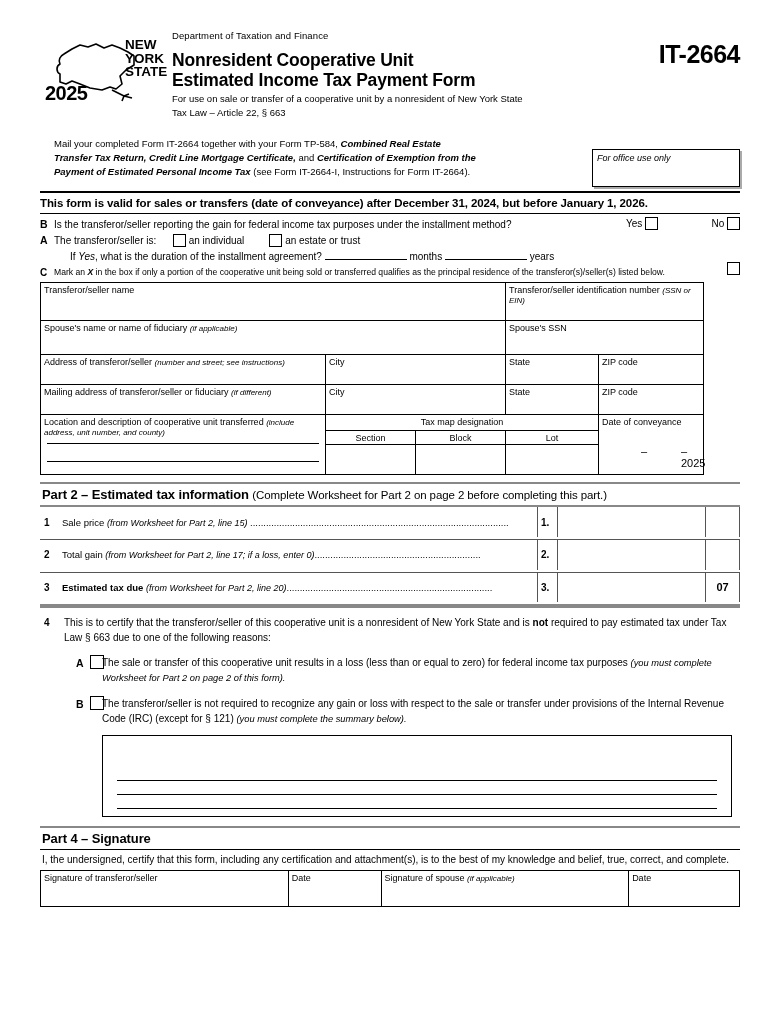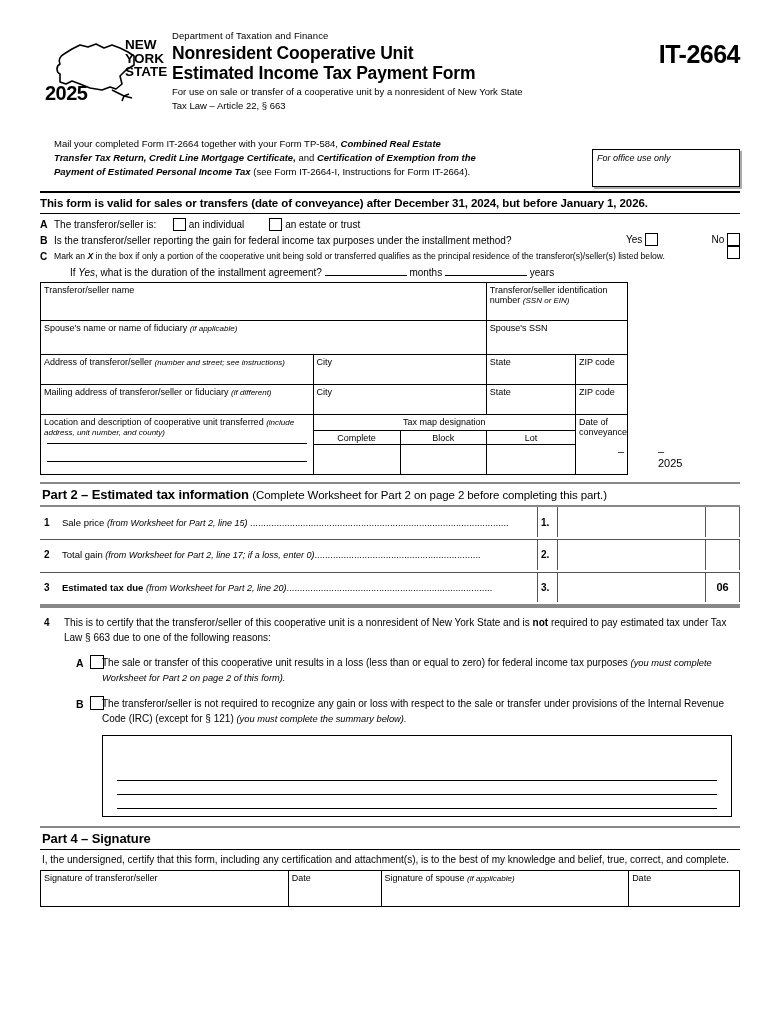--- a/index.html
+++ b/index.html
@@ -20,21 +20,21 @@
   .logo .yr {
     position:absolute; left:-5px; top:50px;
     font-size:20px; font-weight:bold; letter-spacing:-0.5px;
   }
   .logo .nys {
     position:absolute; left:75px; top:6px;
     font-size:13.5px; font-weight:bold; line-height:13.5px;
     letter-spacing:0px;
   }
   .hdr-text { position:absolute; left:132px; top:0px; width:430px; }
-  .dept { font-size:9.5px; letter-spacing:0.1px; margin-bottom:2px; }
+  .dept { font-size:9.5px; letter-spacing:0.1px; margin-bottom:9px; }
   .title1, .title2 { font-size:17.5px; font-weight:bold; line-height:20px; letter-spacing:-0.2px;}
   .subt { font-size:9.5px; margin-top:3px; }
   .subt2 { font-size:9.5px; margin-top:3px; }
   .formno { position:absolute; right:0px; top:10px; font-size:25px; font-weight:bold; letter-spacing:-0.5px;}
 
   
   .mailrow { position:relative; height:50px; margin-top:2px; }
   .mailtext { position:absolute; left:14px; top:0; width:520px; font-size:9.5px; line-height:14.2px; }
   .mailtext i { font-style:italic;font-weight:bold; }
   .office {
@@ -62,21 +62,21 @@
   
   .partbar { margin-top:7px; }
   .partbar .top { border-top:2.5px solid #888; }
   .partbar .ttl { font-size:13px; font-weight:bold; padding:3px 0 3px 2px; letter-spacing:-0.1px;}
   .partbar .ttl .norm { font-weight:normal; font-size:11.5px;}
   .partbar .ttl .normup { font-weight:normal; font-style:normal; font-size:11.5px;margin-top:8px;}
   .partbar .ttl .small { font-weight:normal; font-style:italic; font-size:9px;}
   .partbar .bot { border-top:2.5px solid #888; }
 
   
-  .grid { width:588px; border-collapse:collapse; margin-top:3px; }
+  .grid { width:664px; border-collapse:collapse; margin-top:3px; }
   .grid td { border:1px solid #000; font-size:9px; padding:2px 0 0 3px; vertical-align:top; }
   .grid td i { font-style:italic; font-size:8px; }
   .h38 { height:38px; }
   .h34 { height:34px; }
   .h30 { height:30px; }
   .ctr { text-align:center; padding-left:0 !important; }
   .loccell { position:relative; }
   .locline { position:absolute; left:6px; right:6px; border-bottom:1px solid #000; }
   .tmd { font-size:9px; }
   .doc { position:relative; }
@@ -153,51 +153,51 @@
     </div>
     <div class="office">For office use only</div>
   </div>
 
   <div class="rule-hd"></div>
   <div class="validline">This form is valid for sales or transfers (date of conveyance) after December 31, 2024, but before January 1, 2026.</div>
   <div class="rule-thin"></div>
 
   <div class="abc">
 
-    <div class="row">
-      <span class="lbl">A</span><span>The transferor/seller is:</span>
-      &nbsp;&nbsp;&nbsp;&nbsp;&nbsp;<span class="cb"></span>
-      <span>an individual</span>
-      &nbsp;&nbsp;&nbsp;&nbsp;&nbsp;&nbsp;&nbsp;&nbsp;<span class="cb"></span>
-      <span>an estate or trust</span>
-    </div>
-
     <div class="row rowB">
       <span class="lbl">B</span><span>Is the transferor/seller reporting the gain for federal income tax purposes under the installment method?</span>
       <span class="yn">
         <span>Yes</span>
         <span class="cb"></span>
       </span>
       <span class="yn2">
         <span>No</span>
         <span class="cb"></span>
       </span>
     </div>
 
-    <div class="row rowC">
-      <span class="lbl" style="font-size:10px;">C</span><span>Mark an </span><b><i>X</i></b><span> in the box if only a portion of the cooperative unit being sold or transferred qualifies as the principal residence of the transferor(s)/seller(s) listed below.</span>
-      <span class="cb cbR"></span>
+    <div class="row">
+      <span class="lbl">A</span><span>The transferor/seller is:</span>
+      &nbsp;&nbsp;&nbsp;&nbsp;&nbsp;<span class="cb"></span>
+      <span>an individual</span>
+      &nbsp;&nbsp;&nbsp;&nbsp;&nbsp;&nbsp;&nbsp;&nbsp;<span class="cb"></span>
+      <span>an estate or trust</span>
     </div>
 
     <div class="row" style="padding-left:30px;">
       <span>If </span><i>Yes</i><span>, what is the duration of the installment agreement?</span>
       <span class="uline"></span>
       <span>months</span>
       <span class="uline"></span>
       <span>years</span>
+    </div>
+
+    <div class="row rowC">
+      <span class="lbl" style="font-size:10px;">C</span><span>Mark an </span><b><i>X</i></b><span> in the box if only a portion of the cooperative unit being sold or transferred qualifies as the principal residence of the transferor(s)/seller(s) listed below.</span>
+      <span class="cb cbR"></span>
     </div>
   </div>
 
 
   <table class="grid">
     <tbody>
         <tr>
       <td colspan="3" class="h38"><span>Transferor/seller name</span></td>
       <td colspan="3" class="h38"><span>Transferor/seller identification number </span><i>(SSN or EIN)</i></td>
     </tr>
@@ -224,21 +224,21 @@
         <span class="locline" style="top:46px;"></span>
       </td>
       <td colspan="3" class="ctr tmd" style="height:16px;"><span>Tax map designation</span></td>
       <td rowspan="3" colspan="2" class="doc">
         <span>Date of conveyance</span>
         <span class="docdash" style="left:42px; top:30px;">–</span>
         <span class="docdash" style="left:82px; top:30px;">–2025</span>
       </td>
     </tr>
     <tr>
-      <td class="ctr tmd" style="height:14px; width:60px;"><span>Complete</span></td>
+      <td class="ctr tmd" style="height:14px; width:60px;"><span>Section</span></td>
       <td class="ctr tmd" style="height:14px; width:60px;"><span>Block</span></td>
       <td class="ctr tmd" style="height:14px; width:60px;"><span>Lot</span></td>
     </tr>
     <tr>
       <td style="height:30px;"></td>
       <td style="height:30px;"></td>
       <td style="height:30px;"></td>
     </tr>
   </tbody>
     </table>
@@ -271,21 +271,21 @@
       <td class="cents"></td>
     </tr>
     <tr class="sep">
           <td colspan="5"></td>
         </tr>
     <tr>
       <td class="num">3</td>
       <td class="desc"><b>Estimated tax due </b><i>(from Worksheet for Part 2, line 20)</i><span class="dots">..............................................................................</span></td>
       <td class="ln">3.</td>
       <td class="amt"></td>
-      <td class="cents">06</td>
+      <td class="cents">07</td>
     </tr>
   </tbody>
     </table>
 
   <div class="partbar" style="margin-top:2px;">
     <div class="top"></div>
     <div class="bot"></div>
   </div>
 
   <div class="p3">

